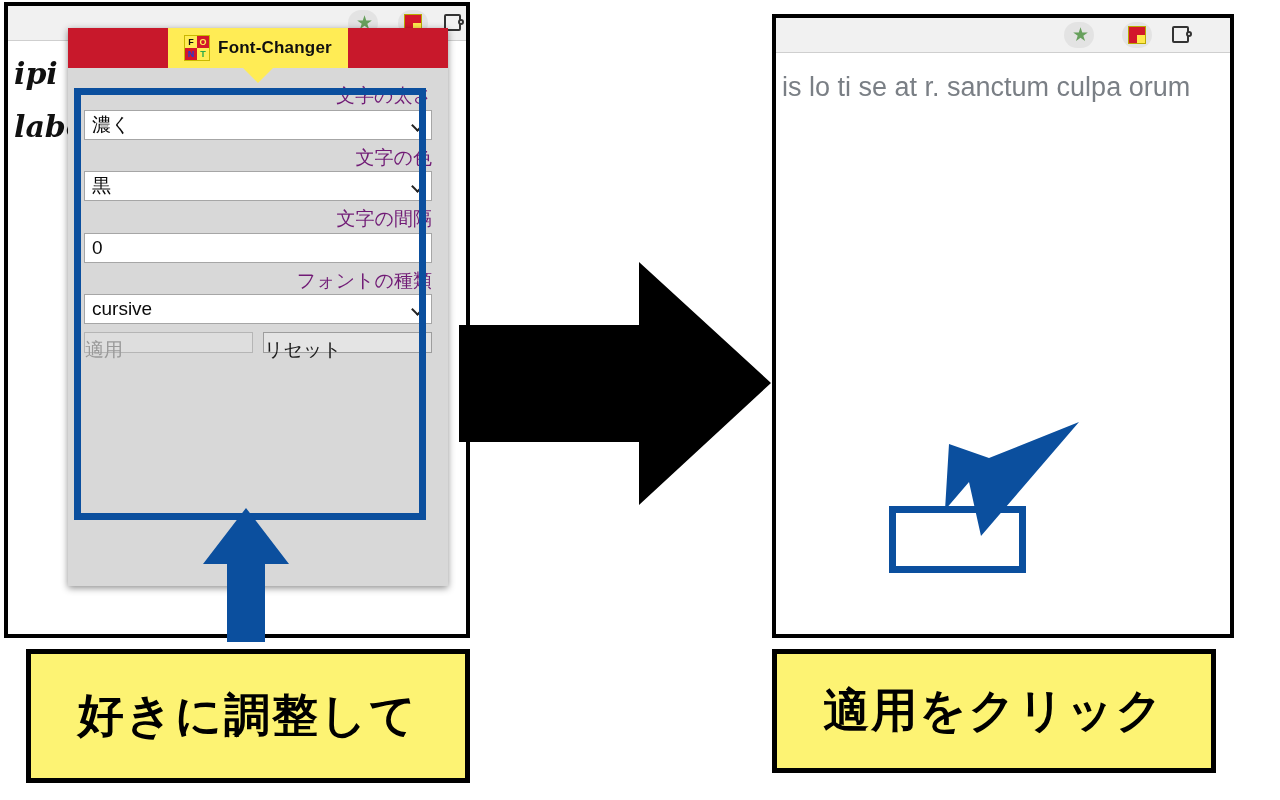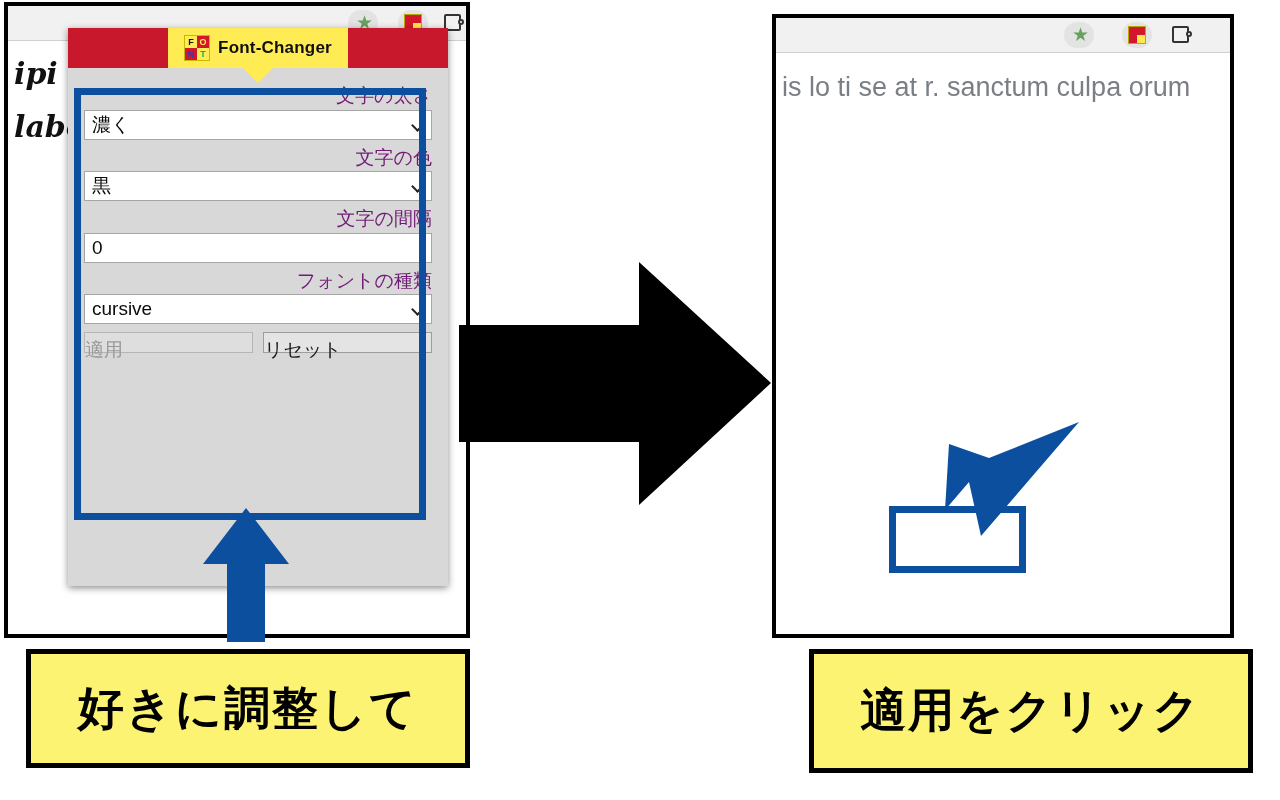--- a/index.html
+++ b/index.html
@@ -162,22 +162,22 @@
   .arrow-diag{position:absolute;left:945px;top:414px;width:134px;height:122px;}
 
   
   .black-arrow{position:absolute;left:459px;top:262px;width:312px;height:243px;}
 
   
   .caption{
     position:absolute;background:#fdf373;border:5px solid #000;
     box-sizing:border-box;display:flex;align-items:center;justify-content:center;
   }
-  .cap-left { left:26px;  top:649px; width:444px; height:119px; }
-  .cap-right{ left:809px; top:649px; width:444px; height:124px; }
+  .cap-left { left:26px;  top:649px; width:444px; height:134px; }
+  .cap-right{ left:772px; top:649px; width:444px; height:124px; }
   .caption span{
     font-size:46px;font-weight:bold;color:#000;letter-spacing:2px;
     font-family:"DejaVu Sans","Liberation Sans",sans-serif;
   }
 </style>
 </head>
 <body>
 
 <div class="panel panel-left">
 

